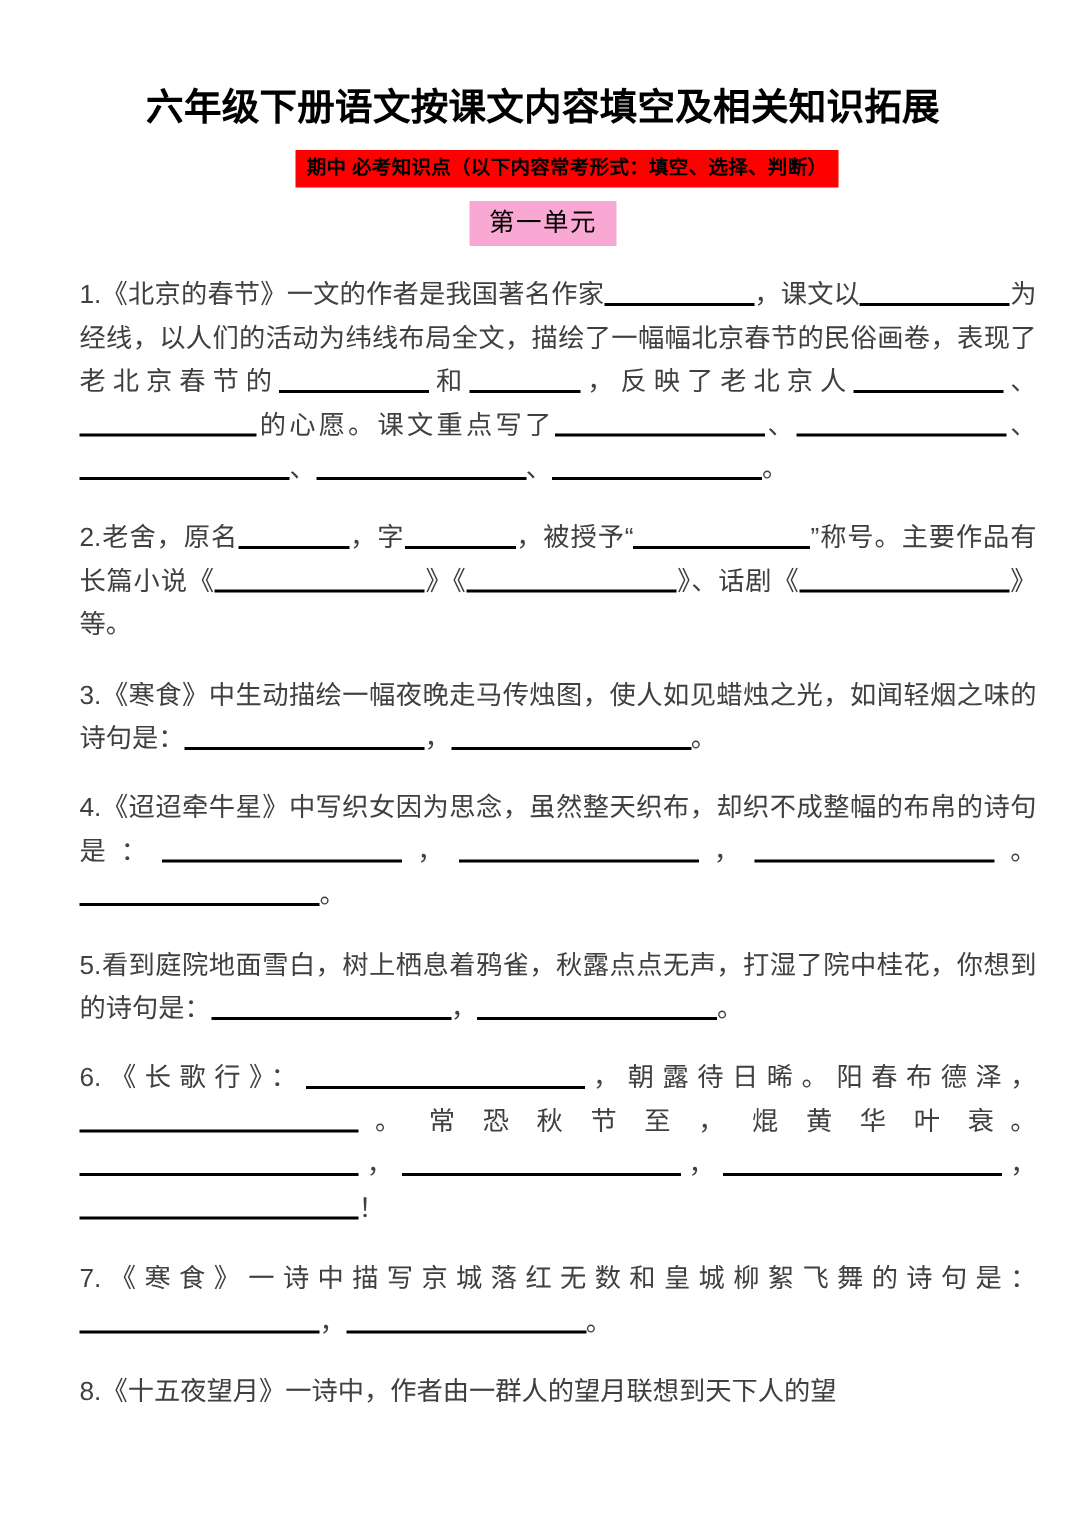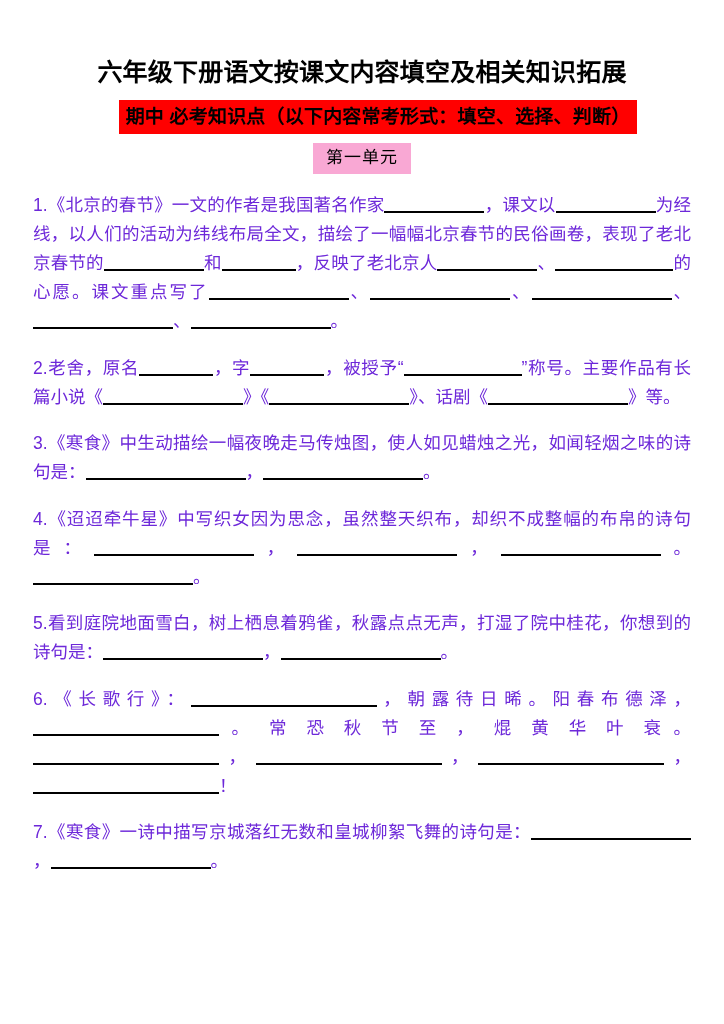--- a/index.html
+++ b/index.html
@@ -38,21 +38,21 @@
   }
 
   .banner-row {
     margin-top: 13px;
     text-align: center;
   }
   .banner {
     display: inline-block;
     background: #ff0000;
     color: #000000;
-    font-size: 19px;
+    font-size: 13px;
     font-weight: 700;
     line-height: 1.55;
     padding: 2px 7px 3px 7px;
     letter-spacing: 0.2px;
     white-space: nowrap;
     margin-left: 32px;
   }
 
   .unit-row {
     margin-top: 9px;
@@ -71,21 +71,22 @@
 
   
   .questions {
     margin-top: 11px;
   }
   .q {
     font-size: 17.5px;
     line-height: 29px;
     text-align: justify;
     text-justify: inter-character;
-    color: #6d28d9;
+    color: #404040;
+    margin-left: 20px;
   }
   .q + .q {
     margin-top: 0;
   }
 
   
   .t { white-space: pre-wrap; }
 
   
   .blank {
@@ -130,15 +131,16 @@
     <p class="q"><span class="t">3.</span><span class="t">《寒食》中生动描绘一幅夜晚走马传烛图，使人如见蜡烛之光，如闻轻烟之味的诗句是：</span><span class="blank b-xxl"></span><span class="t">，</span><span class="blank b-xxl"></span><span class="t">。</span></p>
 
     <p class="q"><span class="t">4.</span><span class="t">《迢迢牵牛星》中写织女因为思念，虽然整天织布，却织不成整幅的布帛的诗句是：</span><span class="blank b-xxl"></span><span class="t">，</span><span class="blank b-xxl"></span><span class="t">，</span><span class="blank b-xxl"></span><span class="t">。</span><span class="blank b-xxl"></span><span class="t">。</span></p>
 
     <p class="q"><span class="t">5.</span><span class="t">看到庭院地面雪白，树上栖息着鸦雀，秋露点点无声，打湿了院中桂花，你想到的诗句是：</span><span class="blank b-xxl"></span><span class="t">，</span><span class="blank b-xxl"></span><span class="t">。</span></p>
 
     <p class="q"><span class="t">6.</span><span class="t">《长歌行》：</span><span class="blank b-w"></span><span class="t">，朝露待日晞。阳春布德泽，</span><span class="spread"><span class="blank b-w"></span><span class="t">。</span><span class="t">常恐秋节至，焜黄华叶</span></span><span class="t">衰。</span><span class="blank b-w"></span><span class="t">，</span><span class="blank b-w"></span><span class="t">，</span><span class="blank b-w"></span><span class="t">，</span><span class="blank b-w"></span><span class="t">！</span></p>
 
     <p class="q"><span class="t">7.</span><span class="t">《寒食》一诗中描写京城落红无数和皇城柳絮飞舞的诗句是：</span><span class="blank b-xxl"></span><span class="t">，</span><span class="blank b-xxl"></span><span class="t">。</span></p>
 
+    <p class="q"><span class="t">8.</span><span class="t">《十五夜望月》一诗中，作者由一群人的望月联想到天下人的望</span></p>
 
   </div>
 </div>
 
 </body></html>

